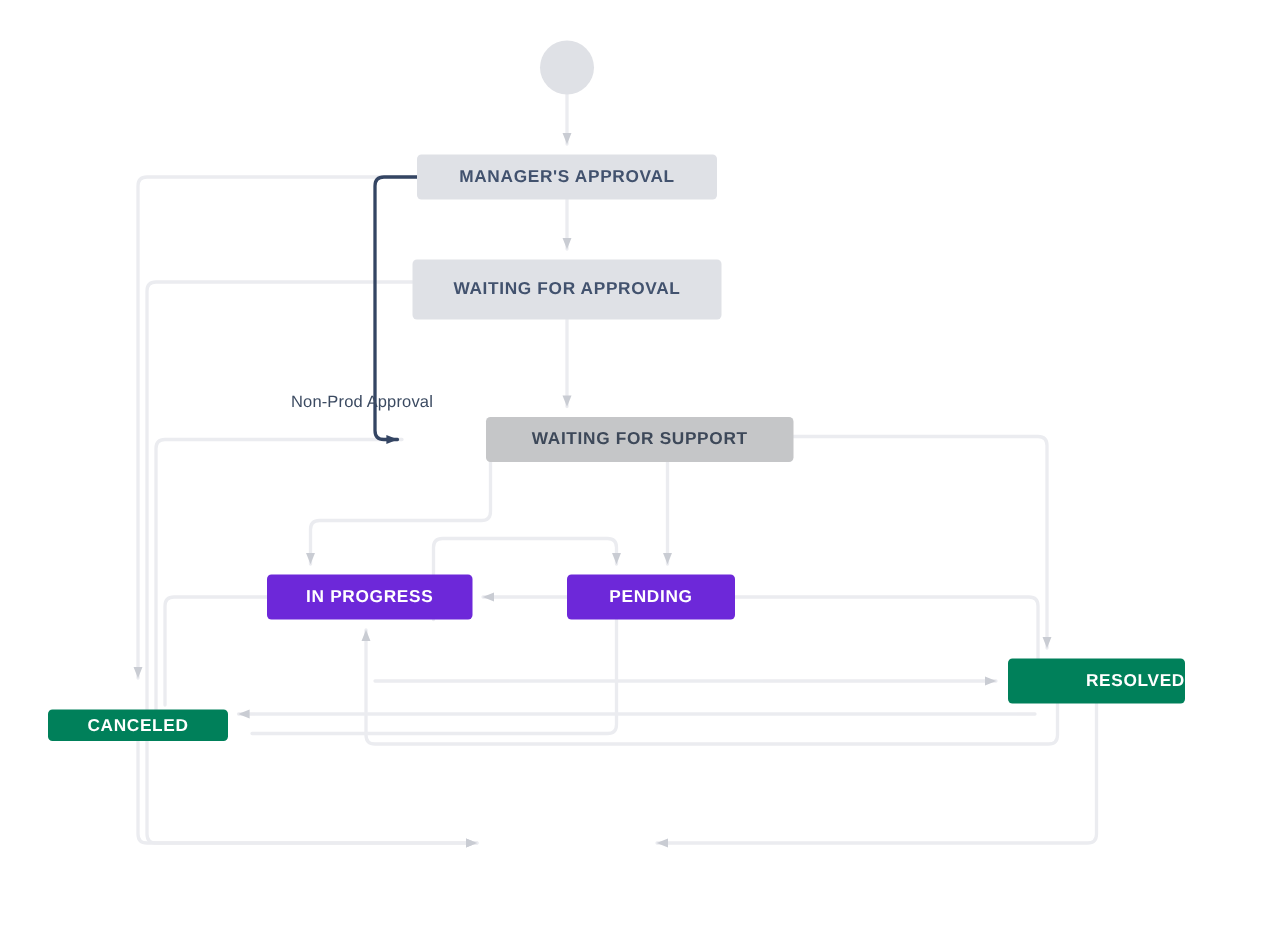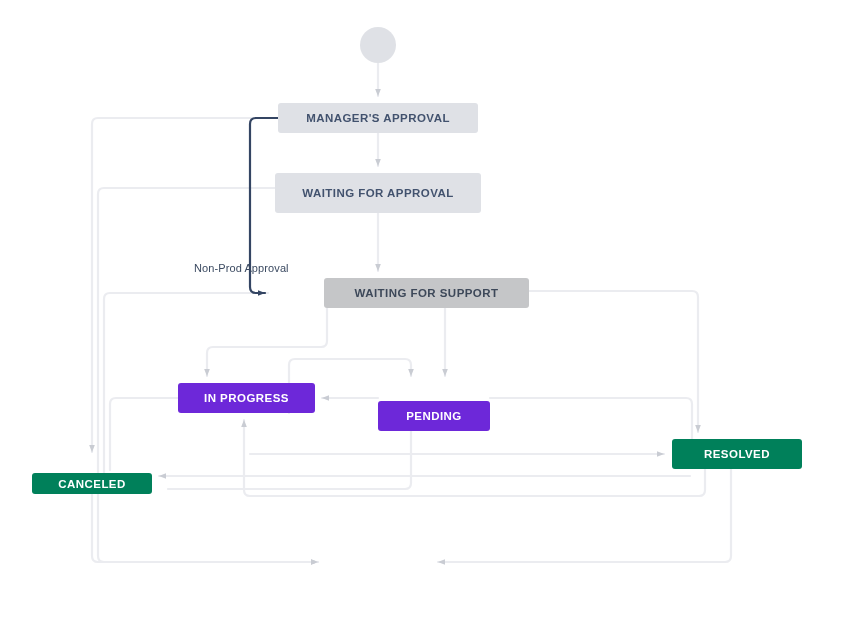--- a/index.html
+++ b/index.html
@@ -145,25 +145,25 @@
   </div>
 
   <div class="node node-grey-dark" style="left:280px; top:278px; width:205px; height:30px;margin-left:44px;">
     <span>WAITING FOR SUPPORT</span>
   </div>
 
   <div class="node node-blue" style="left:178px; top:383px; width:137px; height:30px;">
     <span>IN PROGRESS</span>
   </div>
 
-  <div class="node node-blue" style="left:378px; top:383px; width:112px; height:30px;margin-top:18px;">
+  <div class="node node-blue" style="left:378px; top:383px; width:112px; height:30px;">
     <span>PENDING</span>
   </div>
 
-  <div class="node node-green" style="left:672px; top:439px; width:130px; height:30px;">
+  <div class="node node-green" style="left:672px; top:439px; width:118px; height:30px;justify-content:flex-end;">
     <span>RESOLVED</span>
   </div>
 
   <div class="node node-green" style="left:32px; top:473px; width:120px; height:21px;">
     <span>CANCELED</span>
   </div>
 
 
   <div class="edge-label" style="left:194px; top:262px;">Non-Prod Approval</div>
 

